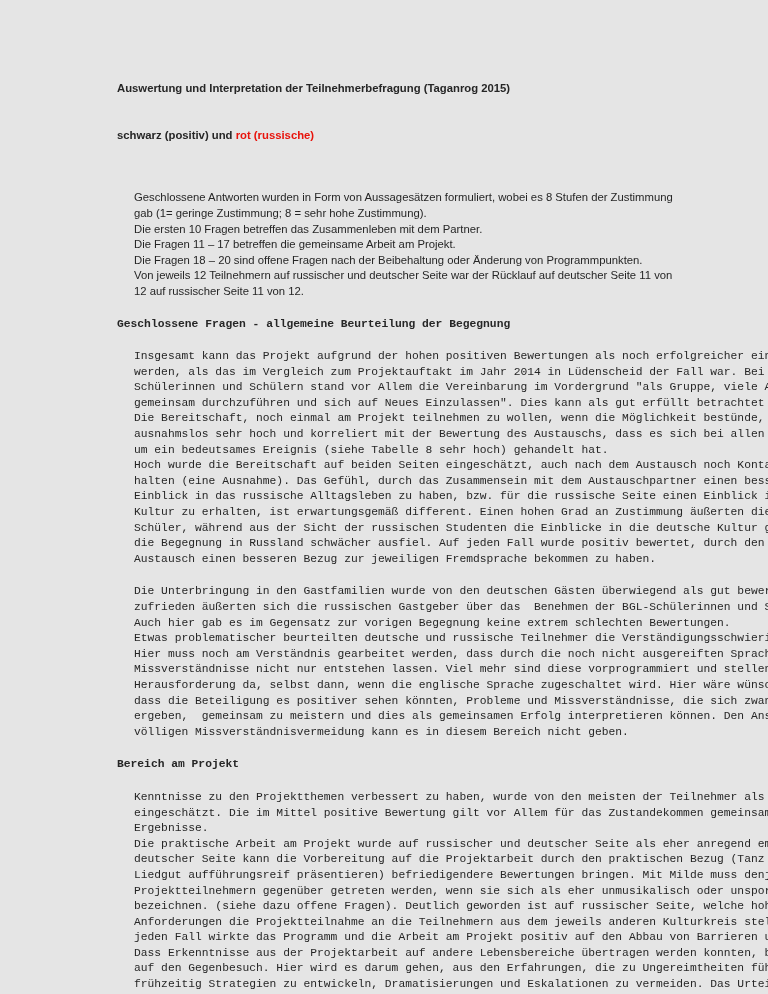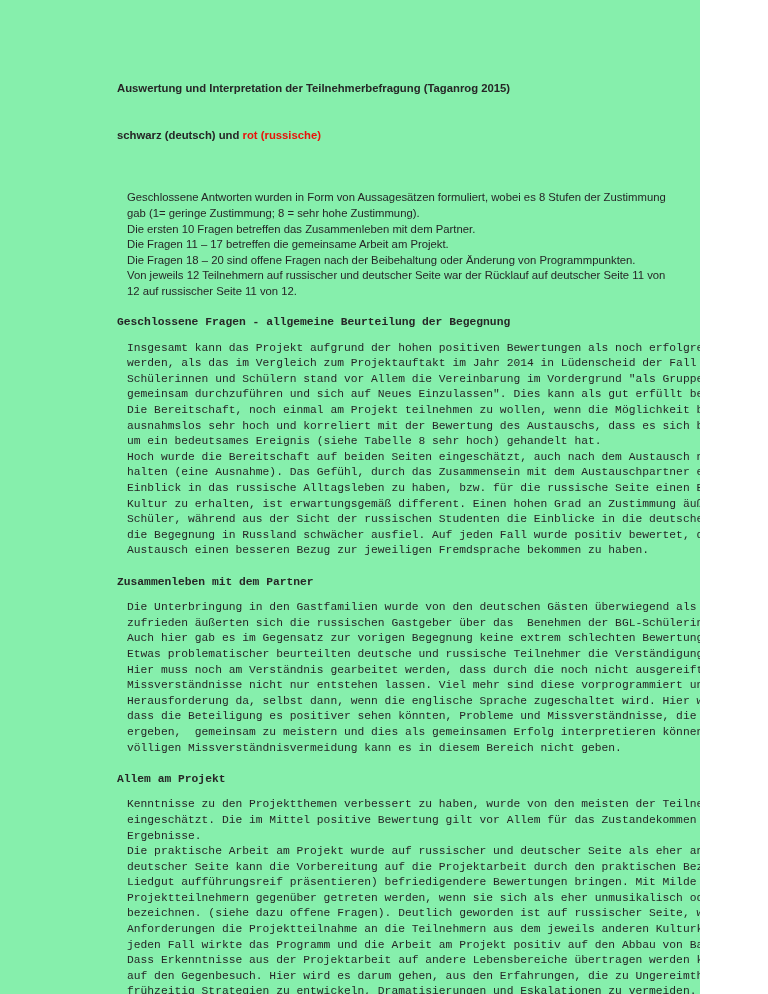--- a/index.html
+++ b/index.html
@@ -2,40 +2,40 @@
 <html lang="de"><head>
 <meta charset="utf-8">
 <style>
   html, body {
     margin: 0;
     padding: 0;
     background: #ffffff;
   }
   .page {
     position: relative;
-    width: 700px;
+    width: 768px;
     height: 994px;
     box-sizing: border-box;
-    background: #86efac;
+    background: #e5e5e5;
     padding: 50px 78px 0 117px;
     overflow: hidden;
     font-family: "Liberation Sans", sans-serif;
     font-size: 11.3px;
     line-height: 15.6px;
     color: #262626;
   }
   .title-block {
     font-weight: bold;
     white-space: pre;
   }
   .red {
     color: #e8130b;
   }
   .body-para {
-    margin: 10px;
+    margin: 17px;
     white-space: pre;
   }
   .intro {
     margin-top: 15.6px;
   }
   .section {
     margin-top: 15.6px;
     font-family: Liberation Mono, monospace;
   }
   .section-heading {
@@ -43,21 +43,21 @@
     white-space: pre;
   }
 </style>
 </head>
 <body>
 
 <div class="page">
 
   <div class="title-block">
     <div>Auswertung und Interpretation der Teilnehmerbefragung (Taganrog 2015)</div>
-    <div><span>schwarz (deutsch) und </span><span class="red">rot (russische)</span></div>
+    <div><span>schwarz (positiv) und </span><span class="red">rot (russische)</span></div>
   </div>
 
   <p class="body-para intro">Geschlossene Antworten wurden in Form von Aussagesätzen formuliert, wobei es 8 Stufen der Zustimmung
 gab (1= geringe Zustimmung; 8 = sehr hohe Zustimmung).
 Die ersten 10 Fragen betreffen das Zusammenleben mit dem Partner.
 Die Fragen 11 – 17 betreffen die gemeinsame Arbeit am Projekt.
 Die Fragen 18 – 20 sind offene Fragen nach der Beibehaltung oder Änderung von Programmpunkten.
 Von jeweils 12 Teilnehmern auf russischer und deutscher Seite war der Rücklauf auf deutscher Seite 11 von
 12 auf russischer Seite 11 von 12.</p>
 
@@ -73,35 +73,34 @@
 Hoch wurde die Bereitschaft auf beiden Seiten eingeschätzt, auch nach dem Austausch noch Kontakt zu
 halten (eine Ausnahme). Das Gefühl, durch das Zusammensein mit dem Austauschpartner einen besseren
 Einblick in das russische Alltagsleben zu haben, bzw. für die russische Seite einen Einblick in die deutsche
 Kultur zu erhalten, ist erwartungsgemäß different. Einen hohen Grad an Zustimmung äußerten die deutschen
 Schüler, während aus der Sicht der russischen Studenten die Einblicke in die deutsche Kultur gegeben durch
 die Begegnung in Russland schwächer ausfiel. Auf jeden Fall wurde positiv bewertet, durch den lebendigen
 Austausch einen besseren Bezug zur jeweiligen Fremdsprache bekommen zu haben.</p>
   </div>
 
   <div class="section">
-    <div class="section-heading">Zusammenleben mit dem Partner</div>
     <p class="body-para">Die Unterbringung in den Gastfamilien wurde von den deutschen Gästen überwiegend als gut bewertet, sehr
 zufrieden äußerten sich die russischen Gastgeber über das  Benehmen der BGL-Schülerinnen und Schüler.
 Auch hier gab es im Gegensatz zur vorigen Begegnung keine extrem schlechten Bewertungen.
 Etwas problematischer beurteilten deutsche und russische Teilnehmer die Verständigungsschwierigkeiten.
 Hier muss noch am Verständnis gearbeitet werden, dass durch die noch nicht ausgereiften Sprachkenntnisse,
 Missverständnisse nicht nur entstehen lassen. Viel mehr sind diese vorprogrammiert und stellen eine große
 Herausforderung da, selbst dann, wenn die englische Sprache zugeschaltet wird. Hier wäre wünschenswert,
 dass die Beteiligung es positiver sehen könnten, Probleme und Missverständnisse, die sich zwangsläufig
 ergeben,  gemeinsam zu meistern und dies als gemeinsamen Erfolg interpretieren können. Den Ansatz der
 völligen Missverständnisvermeidung kann es in diesem Bereich nicht geben.</p>
   </div>
 
   <div class="section">
-    <div class="section-heading">Allem am Projekt</div>
+    <div class="section-heading">Bereich am Projekt</div>
     <p class="body-para">Kenntnisse zu den Projektthemen verbessert zu haben, wurde von den meisten der Teilnehmer als positiv
 eingeschätzt. Die im Mittel positive Bewertung gilt vor Allem für das Zustandekommen gemeinsamer
 Ergebnisse.
 Die praktische Arbeit am Projekt wurde auf russischer und deutscher Seite als eher anregend empfunden. Auf
 deutscher Seite kann die Vorbereitung auf die Projektarbeit durch den praktischen Bezug (Tanz einstudieren,
 Liedgut aufführungsreif präsentieren) befriedigendere Bewertungen bringen. Mit Milde muss denjenigen
 Projektteilnehmern gegenüber getreten werden, wenn sie sich als eher unmusikalisch oder unsportlich
 bezeichnen. (siehe dazu offene Fragen). Deutlich geworden ist auf russischer Seite, welche hohe
 Anforderungen die Projektteilnahme an die Teilnehmern aus dem jeweils anderen Kulturkreis stellt. Auf
 jeden Fall wirkte das Programm und die Arbeit am Projekt positiv auf den Abbau von Barrieren und Grenzen.

